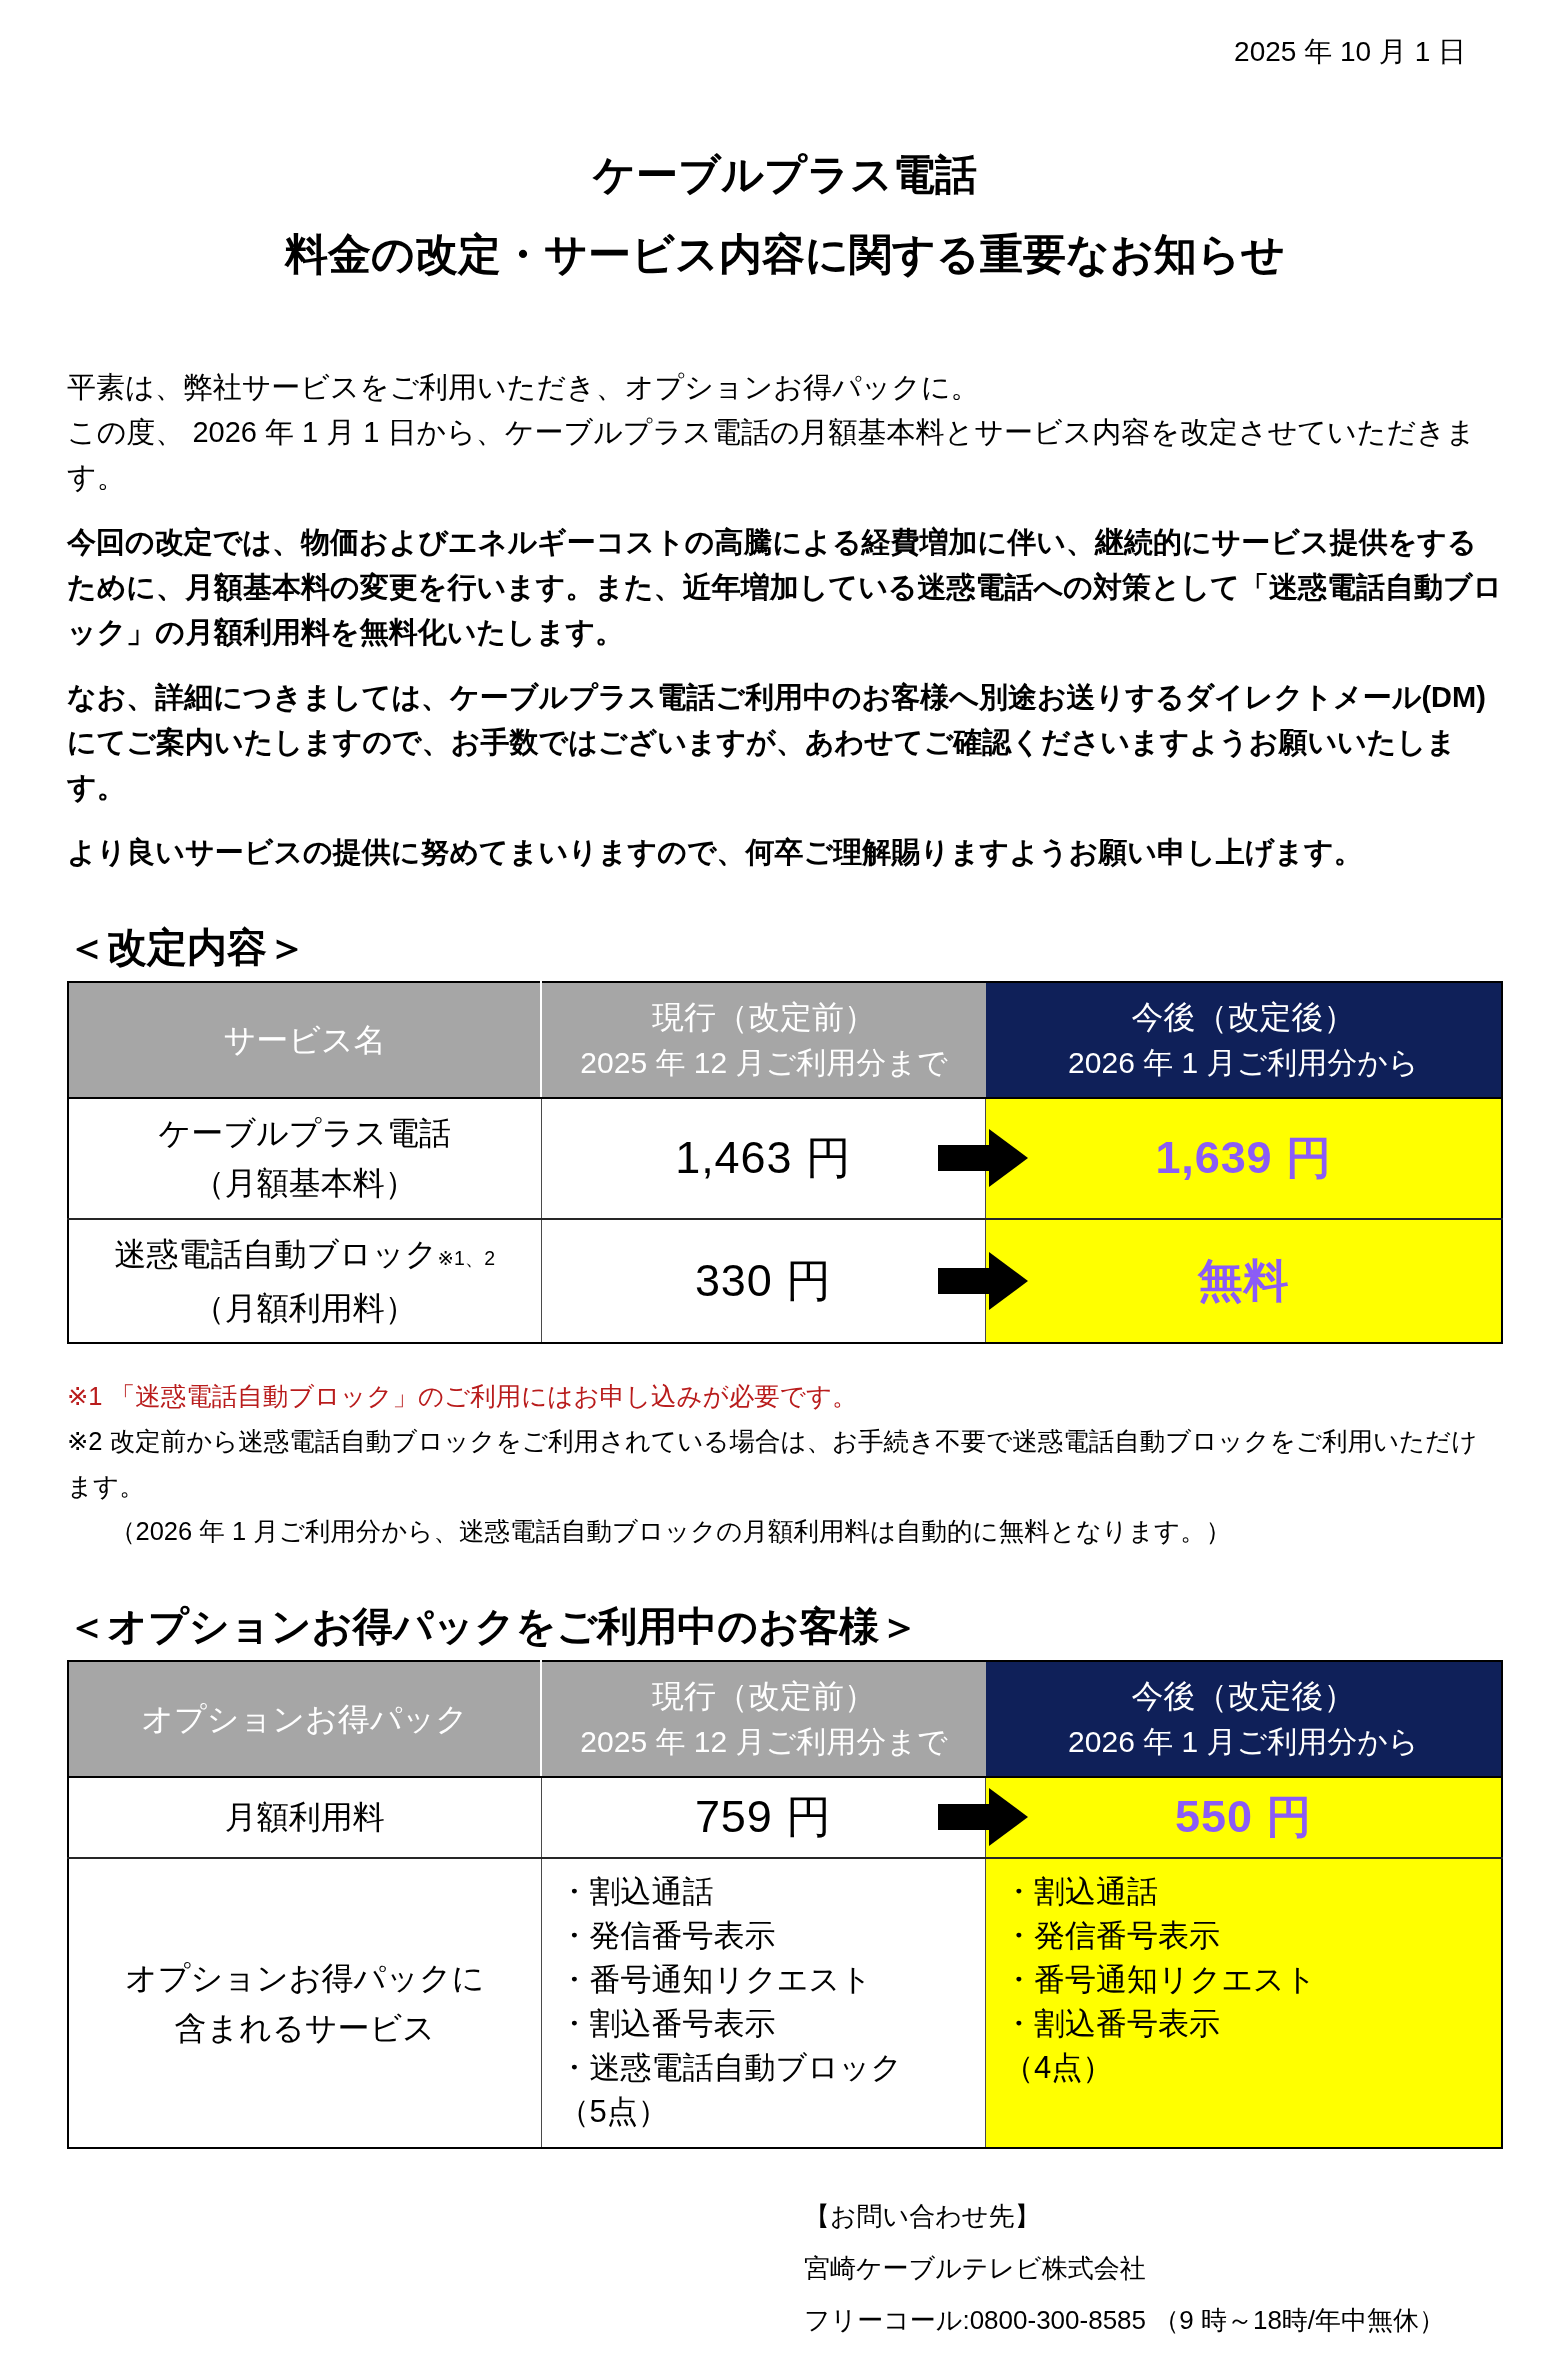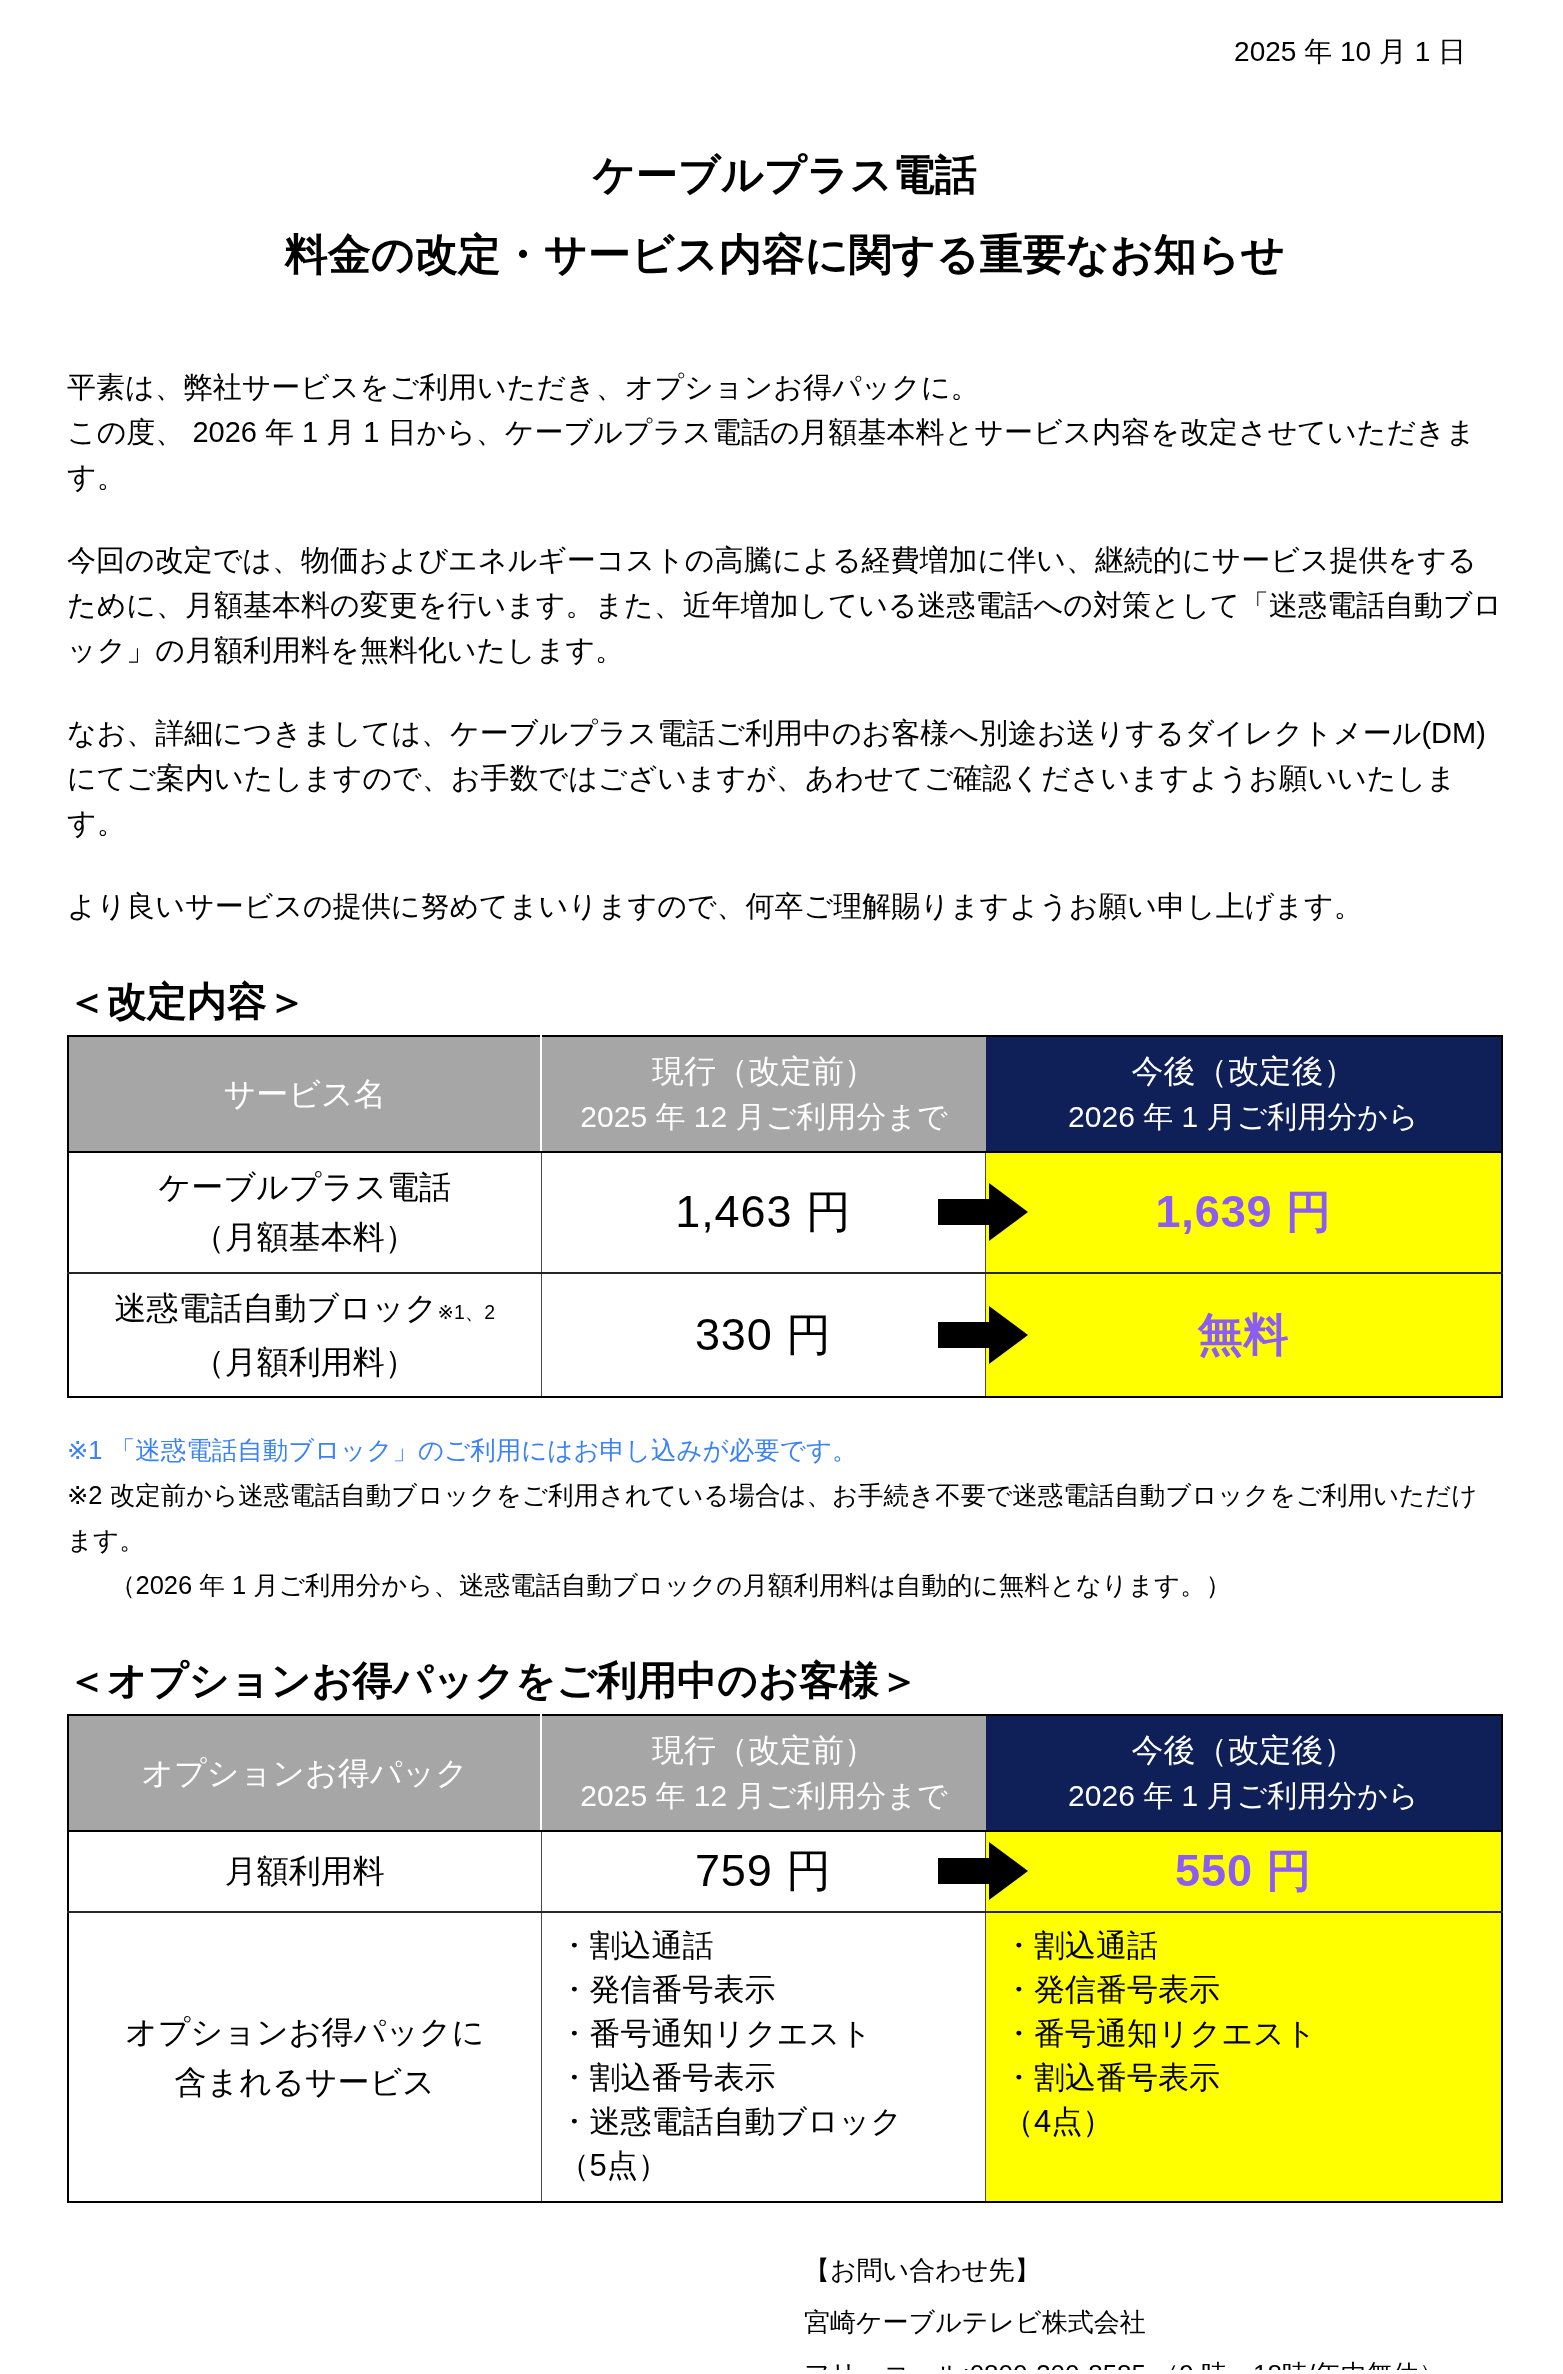--- a/index.html
+++ b/index.html
@@ -33,21 +33,21 @@
     margin: 24px 0 0 0;
     text-align: center;
     font-size: 43px;
     font-weight: bold;
     line-height: 58px;
   }
 
   
   .body-text { margin-top: 82px; font-size: 29px; line-height: 45px; }
   .body-text p { margin: 0; }
-  .body-text p + p { margin-top: 38px; }
+  .body-text p + p { margin-top: 20px; font-weight: bold; }
 
   
   .section-heading {
     margin: 52px 0 0 0;
     font-size: 40px;
     font-weight: bold;
     line-height: 41px;
   }
 
   
@@ -128,21 +128,21 @@
     font-size: 31px;
     line-height: 44px;
     color: #000000;
     font-weight: normal;
   }
   .list-cell.yellow-bg { color: #000000; }
 
   
   .notes { margin-top: 30px; font-size: 25.5px; line-height: 45px; }
   .notes p { margin: 0; }
-  .note-red { color: #3b82f6; }
+  .note-red { color: #b91c1c; }
   .note-indent { padding-left: 43px; }
 
   
   .footer { margin-top: 41px; margin-left: 737px; font-size: 26px; line-height: 52px; }
   .footer p { margin: 0; }
 </style>
 </head>
 <body>
 
 <div class="page">

